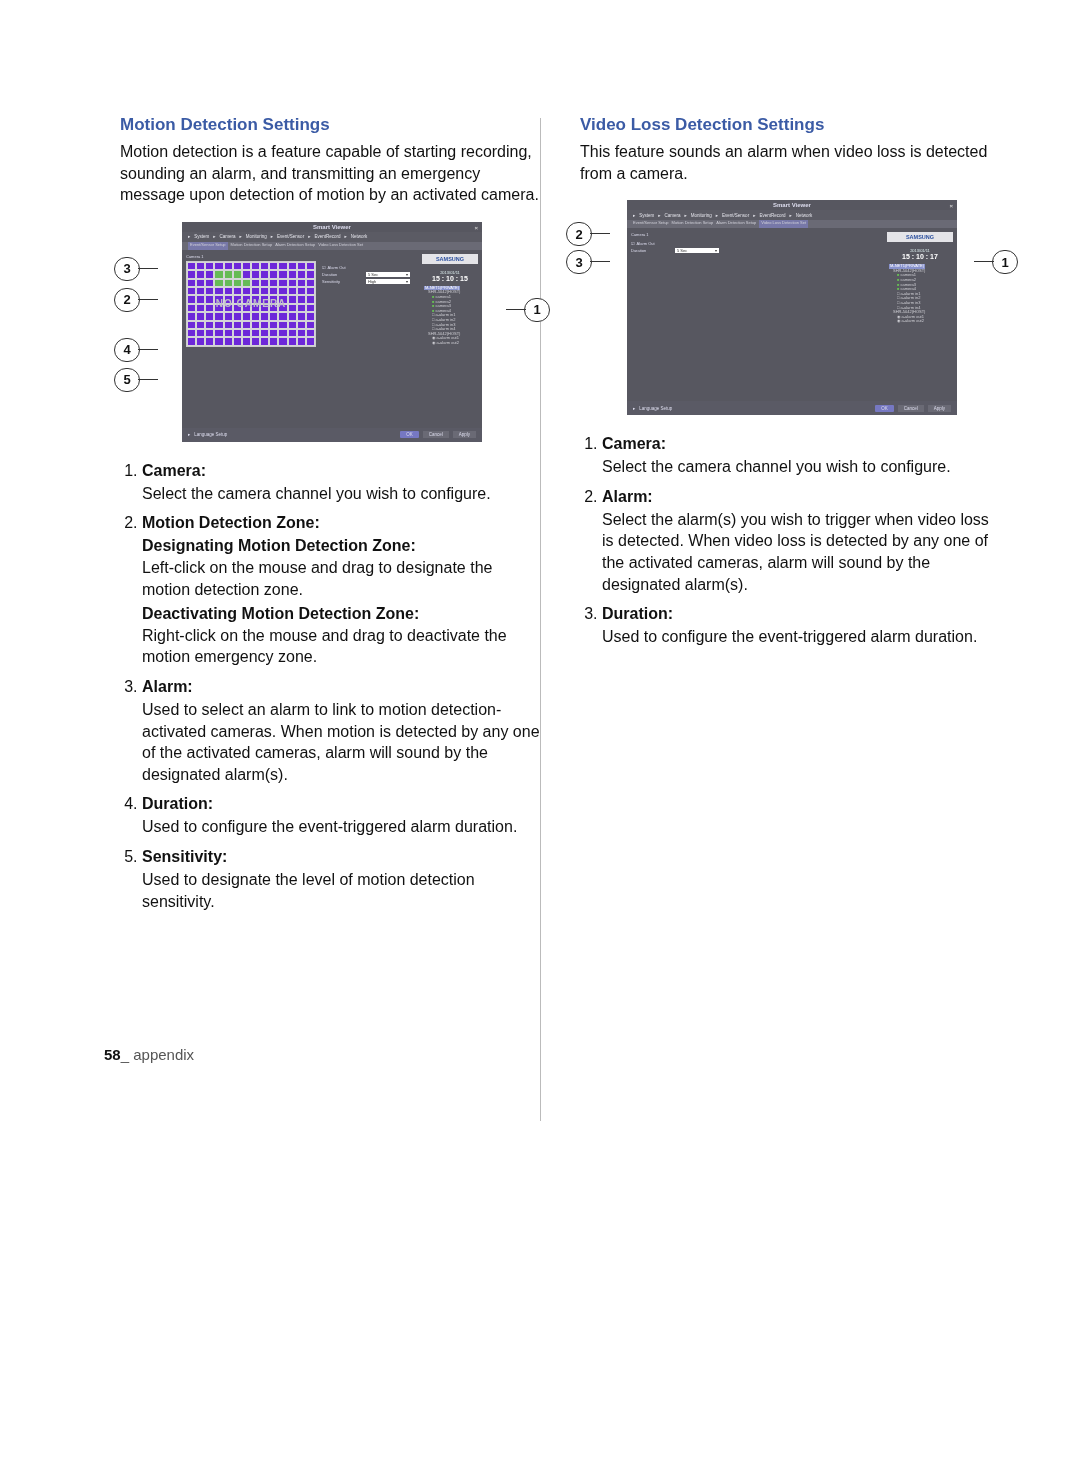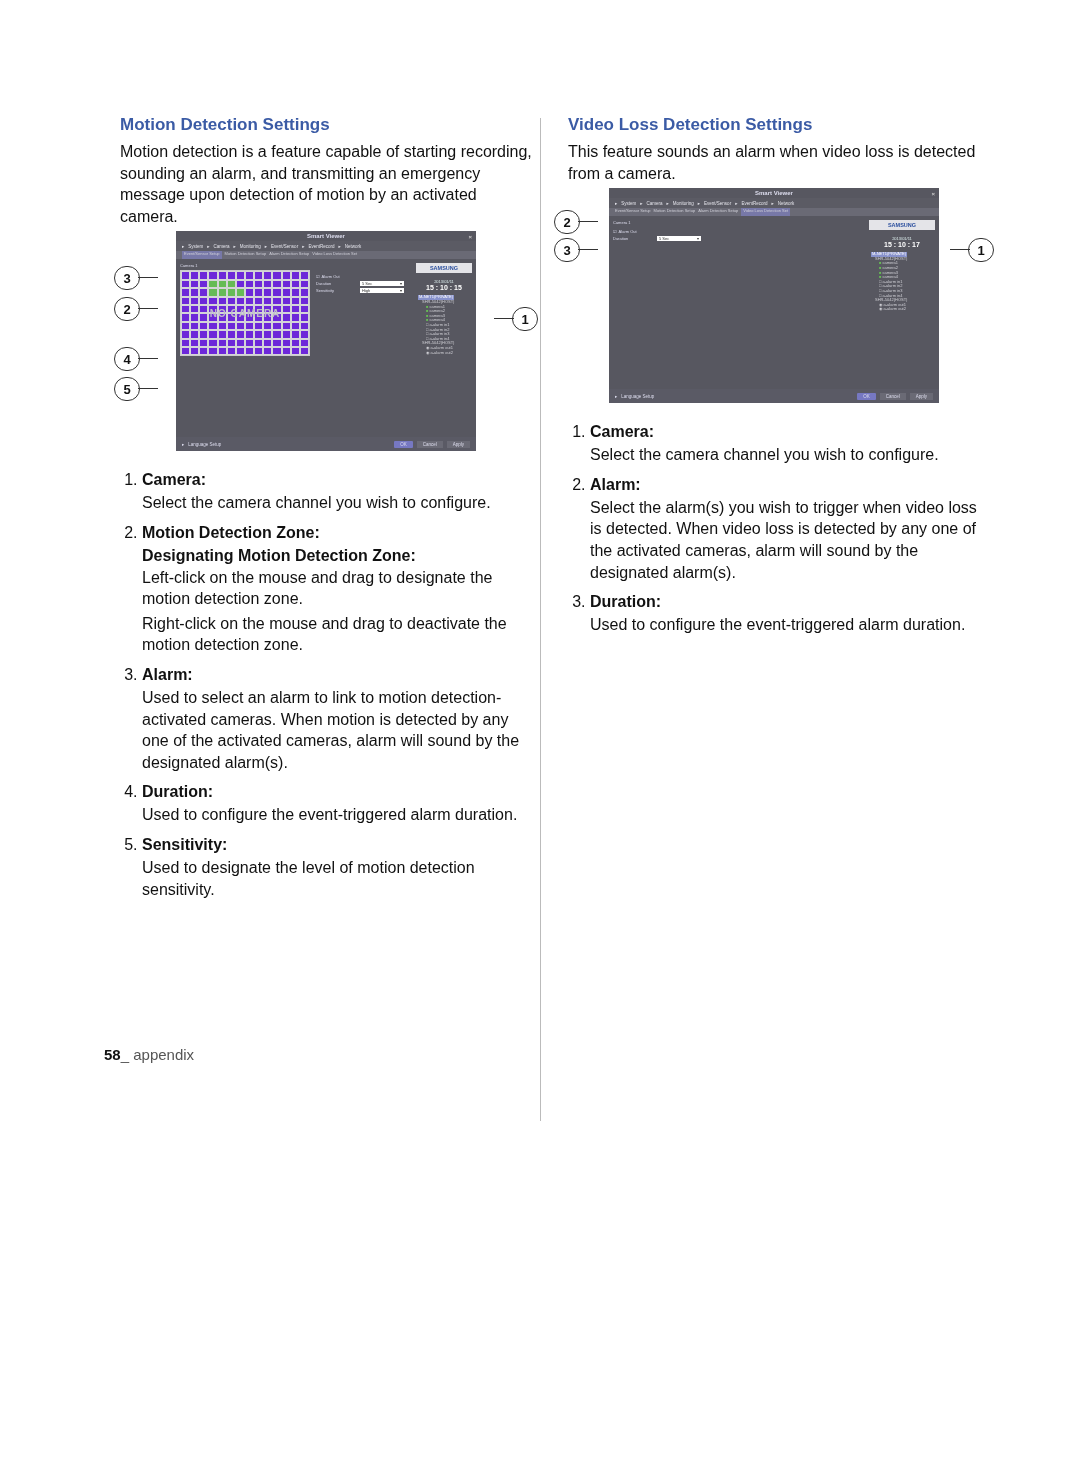--- a/index.html
+++ b/index.html
@@ -7,21 +7,21 @@
     padding: 0;
     background: #fff;
     font-family: Arial, Helvetica, sans-serif;
     color: #111;
     width: 1080px;
   }
   .page {
     width: 1080px;
     height: 1121px;
     box-sizing: border-box;
-    padding: 115px 100px 40px 120px;
+    padding: 115px 76px 40px 120px;
     position: relative;
   }
   .columns {
     display: flex;
     gap: 36px;
   }
   .col {
     flex: 1;
     position: relative;
   }
@@ -35,21 +35,21 @@
   }
   .section-title {
     color: #3b5ba5;
     font-weight: bold;
     font-size: 17px;
     margin-bottom: 6px;
   }
   .intro {
     font-size: 16px;
     line-height: 1.35;
-    margin-bottom: 4px;
+    margin-bottom: 16px;
   }
   .screenshot-wrapper {
     position: relative;
     margin-bottom: 20px;
     padding: 0 20px;
   }
   .screenshot {
     width: 300px;
     height: 220px;
     background: #575760;
@@ -501,21 +501,22 @@
           <span class="term">Camera</span>
           <div class="body">Select the camera channel you wish to configure.</div>
         </li>
         <li>
           <span class="term">Motion Detection Zone</span>
           <div class="body">
             <span class="sub-term">Designating Motion Detection Zone</span>
             <span>Left-click on the mouse and drag to designate the motion detection zone.</span>
           </div>
           <div class="body">
-            <span>Right-click on the mouse and drag to deactivate the motion detection zone.</span>
+            <span class="sub-term">Deactivating Motion Detection Zone</span>
+            <span>Right-click on the mouse and drag to deactivate the motion emergency zone.</span>
           </div>
         </li>
         <li>
           <span class="term">Alarm</span>
           <div class="body">Used to select an alarm to link to motion detection-activated cameras. When motion is detected by any one of the activated cameras, alarm will sound by the designated alarm(s).</div>
         </li>
         <li>
           <span class="term">Duration</span>
           <div class="body">Used to configure the event-triggered alarm duration.</div>
         </li>

